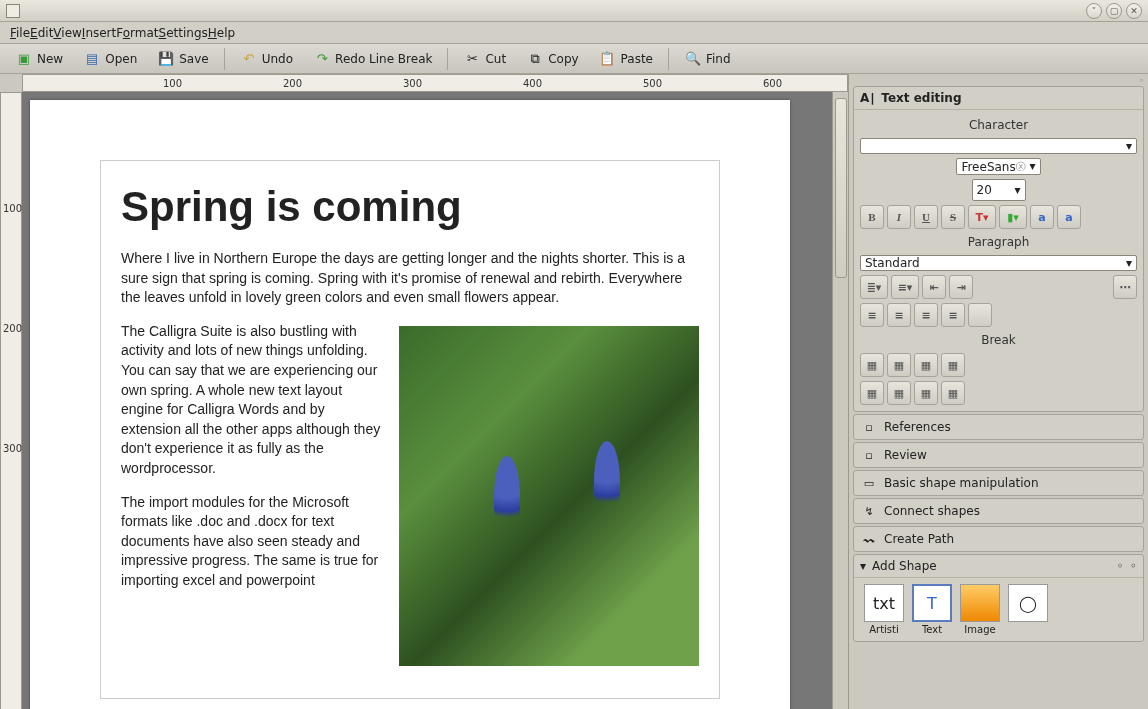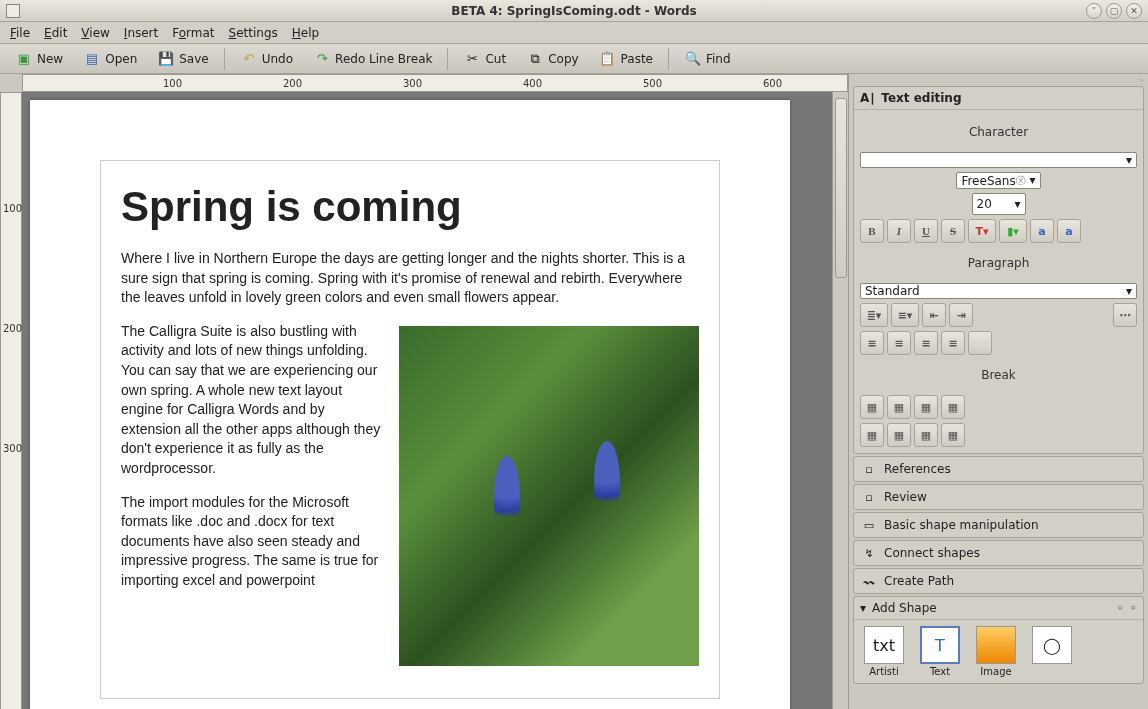--- a/index.html
+++ b/index.html
@@ -10,21 +10,21 @@
   background:linear-gradient(#eae7de,#d2cfc6); border-bottom:1px solid #a7a39a; position:relative; }
 .titlebar .title { font-weight:bold; font-size:12px; color:#333; }
 .titlebar .appicon { position:absolute; left:6px; width:14px; height:14px;
   background:#efece3; border:1px solid #8a8679; }
 .winbtns { position:absolute; right:6px; display:flex; gap:4px; }
 .winbtn { width:16px; height:16px; border:1px solid #9c988e; border-radius:8px;
   background:linear-gradient(#f4f2ea,#d9d6cd); display:flex; align-items:center; justify-content:center;
   font-size:9px; color:#555; }
 
 
-.menubar { height:22px; display:flex; align-items:center; gap:14px; padding:0 10px;
+.menubar { height:22px; display:flex; align-items:center; padding:0 10px;
   background:#d2cfc6; border-bottom:1px solid #a7a39a; font-size:12px; }
 .menubar span { cursor:default; }
 .menubar u { text-decoration:underline; }
 
 
 .toolbar { height:30px; display:flex; align-items:center; gap:2px; padding:2px 6px;
   background:linear-gradient(#dcdad3,#c8c5bd); border-bottom:1px solid #a7a39a; }
 .tbtn { display:flex; align-items:center; gap:4px; padding:3px 8px; border:1px solid transparent;
   border-radius:3px; cursor:pointer; font-size:12px; }
 .ic { width:18px; height:18px; display:flex; align-items:center; justify-content:center;
@@ -65,50 +65,49 @@
 
 
 .sidepanel { width:300px; background:#cbc8c0; border-left:1px solid #9c988e;
   display:flex; flex-direction:column; padding:4px; gap:2px; overflow:hidden;}
 .dockhandle { height:6px; display:flex; justify-content:flex-end; align-items:center; font-size:9px; color:#666;}
 .dockhandle span { margin-left:6px; }
 .dock { border:1px solid #a7a39a; background:#d2cfc6; border-radius:3px; }
 .dock .dockhdr { padding:4px 6px; font-weight:bold; display:flex; align-items:center; gap:6px;
   border-bottom:1px solid #b5b1a7; }
 .dock .dockbody { padding:6px; display:flex; flex-direction:column; gap:4px; }
-.sect-label { text-align:center; font-size:12px; color:#333; margin:9px 0; }
+.sect-label { text-align:center; font-size:12px; color:#333; margin:2px 0; }
 .row { display:flex; gap:4px; align-items:center;flex-direction:column; }
 .combo { flex:1; height:22px; background:#fff; border:1px solid #8a8679; border-radius:2px;
   display:flex; align-items:center; justify-content:space-between; padding:0 4px; font-size:12px;}
 .combo .clr { font-size:10px; color:#888; }
 .combo.small { width:54px; flex:none; }
 .iconbtn { width:24px; height:24px; border:1px solid #a7a39a;
   background:linear-gradient(#e8e5dc,#cfccc3); border-radius:3px;
   display:flex; align-items:center; justify-content:center; font-size:11px; font-weight:bold; color:#555;}
 .iconbtn.w { width:28px; }
 .btnrow { display:flex; gap:3px; flex-wrap:wrap; }
 .spacer { flex:1; }
 
 .toolitem { border:1px solid #a7a39a; background:#d2cfc6; border-radius:3px;
   padding:5px 8px; display:flex; align-items:center; gap:8px; font-size:12px;}
 .toolitem .ticon { width:14px; height:14px; display:flex; align-items:center; justify-content:center; font-size:11px;}
 
-.addshape .items { display:flex; gap:8px; padding:6px; }
+.addshape .items { display:flex; gap:0; padding:6px; }
 .shp { width:48px; display:flex; flex-direction:column; align-items:center; gap:2px; }
 .shp .thumb { width:40px; height:38px; border:1px solid #999; background:#fff;
   display:flex; align-items:center; justify-content:center; font-size:16px;}
 .shp.sel .thumb { border:2px solid #5a7bbf; }
 .shp .lbl { font-size:10px; }
 </style>
 </head>
 <body>
 
 <div class="titlebar">
   <div class="appicon"></div>
-  <div class="title">BETA 4: SpringIsComing.odt - Words</div>
   <div class="winbtns">
     <div class="winbtn">˅</div>
     <div class="winbtn">▢</div>
     <div class="winbtn">✕</div>
   </div>
 </div>
 
 <div class="menubar">
   <span><u>F</u>ile</span>
   <span><u>E</u>dit</span>

